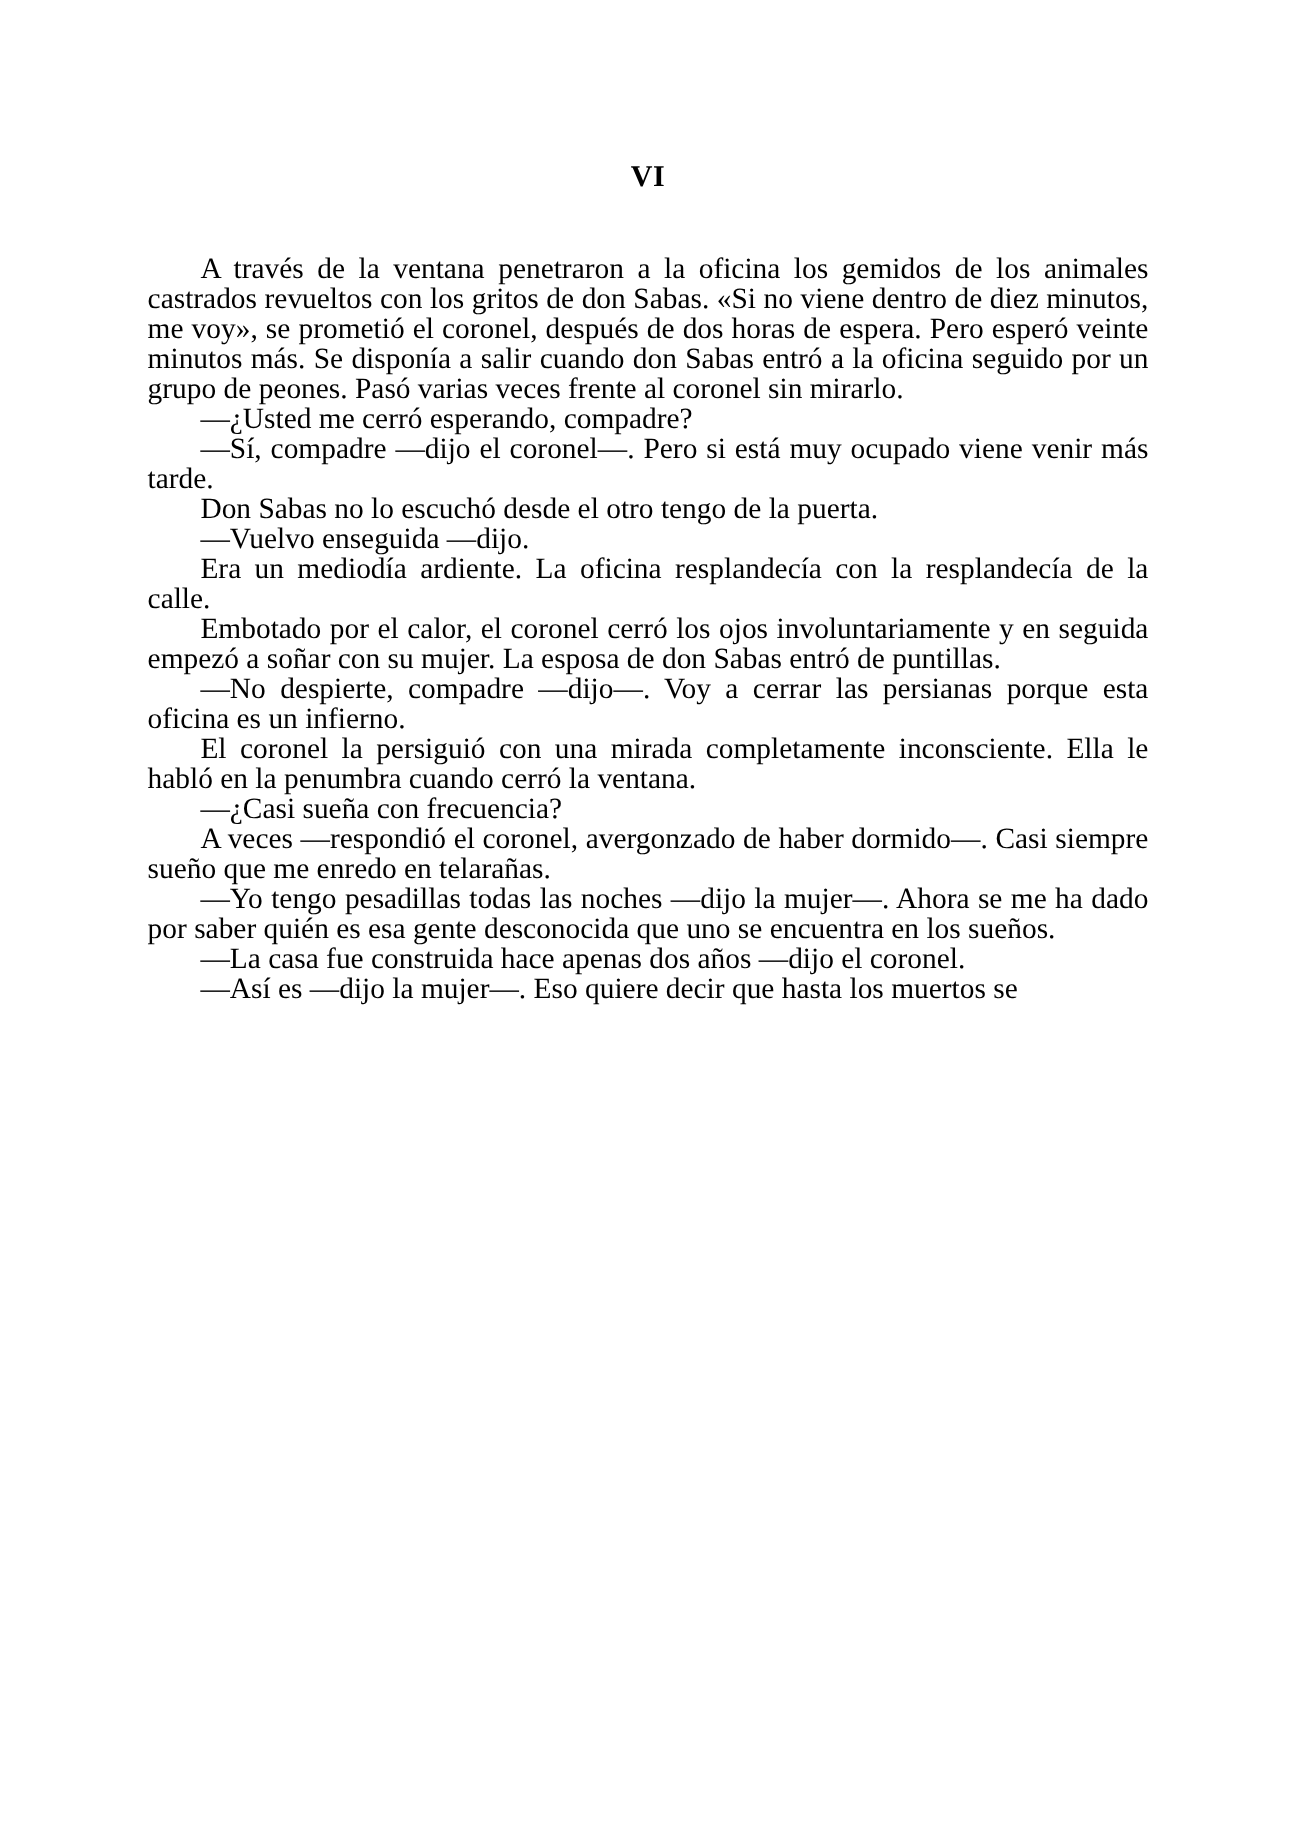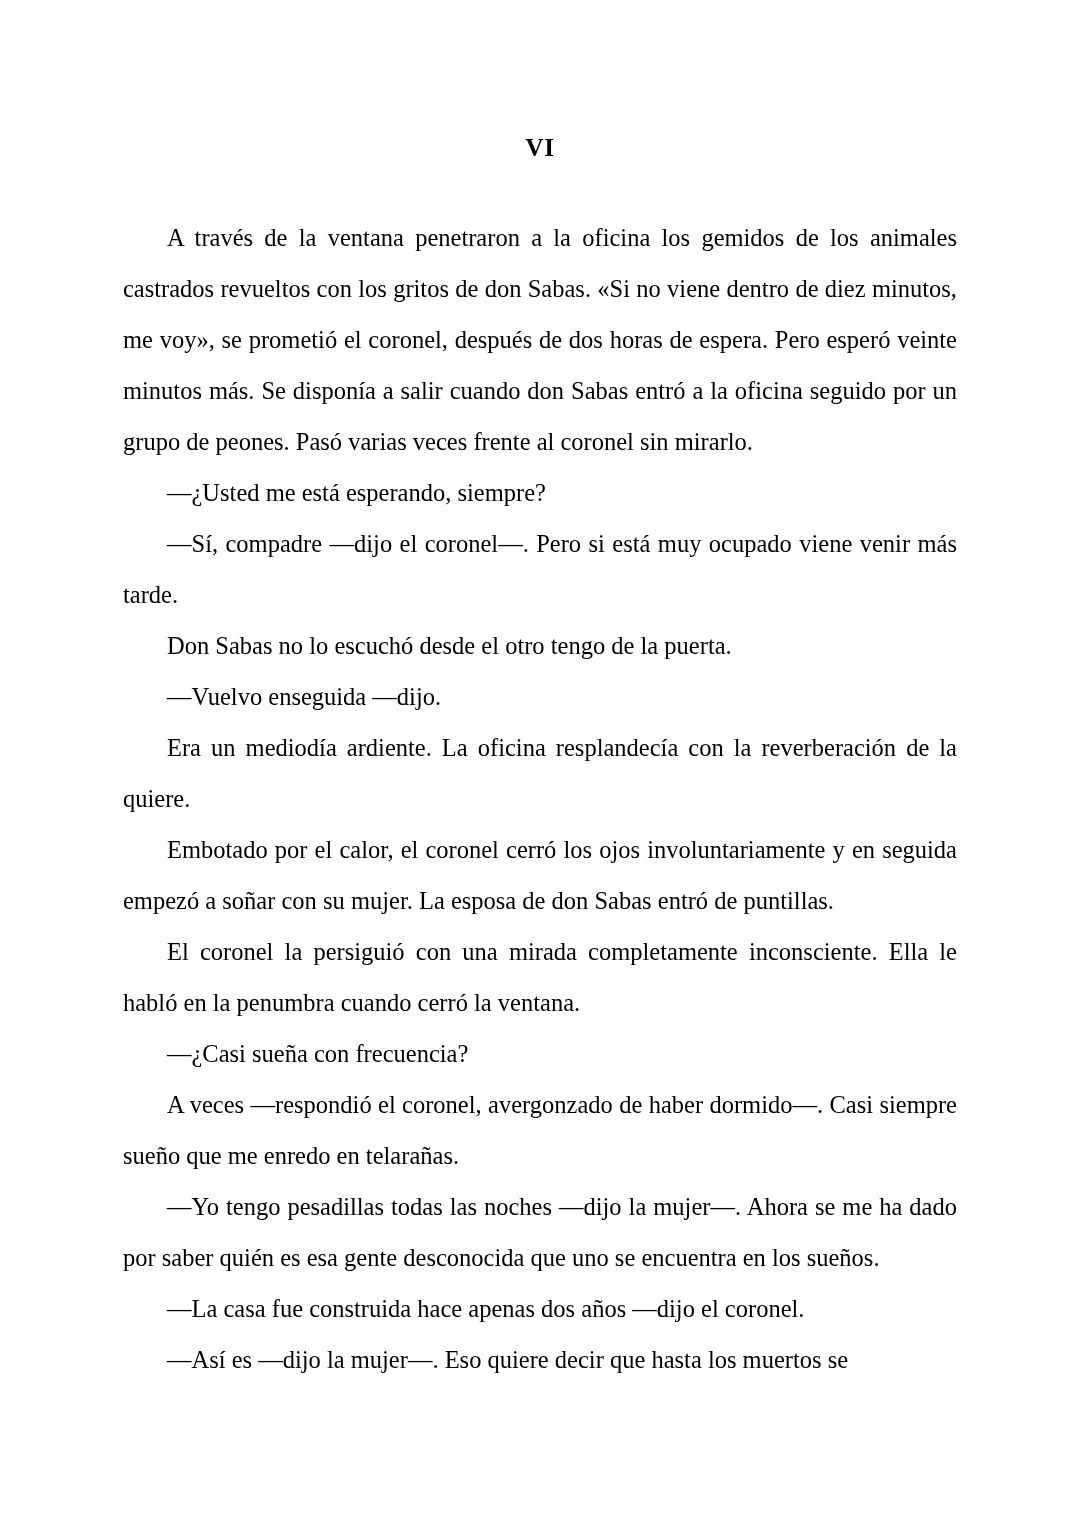--- a/index.html
+++ b/index.html
@@ -34,39 +34,40 @@
     line-height: 1;
   }
   .body-text {
     margin-top: 52px;
   }
   p.para {
     margin: 0;
     text-align: justify;
     text-justify: inter-word;
     font-size: 24.5px;
-    line-height: 51px;
+    line-height: 25px;
     text-indent: 44px;
     hyphens: none;
   }
 </style>
 </head>
 <body>
 
 <div class="page">
   <div class="content">
     <h1 class="chapter-number">VI</h1>
     <div class="body-text">
       <p class="para">A través de la ventana penetraron a la oficina los gemidos de los animales castrados revueltos con los gritos de don Sabas. «Si no viene dentro de diez minutos, me voy», se prometió el coronel, después de dos horas de espera. Pero esperó veinte minutos más. Se disponía a salir cuando don Sabas entró a la oficina seguido por un grupo de peones. Pasó varias veces frente al coronel sin mirarlo.</p>
-      <p class="para">—¿Usted me está esperando, siempre?</p>
+      <p class="para">—¿Usted me cerró esperando, compadre?</p>
       <p class="para">—Sí, compadre —dijo el coronel—. Pero si está muy ocupado viene venir más tarde.</p>
       <p class="para">Don Sabas no lo escuchó desde el otro tengo de la puerta.</p>
       <p class="para">—Vuelvo enseguida —dijo.</p>
-      <p class="para">Era un mediodía ardiente. La oficina resplandecía con la reverberación de la quiere.</p>
+      <p class="para">Era un mediodía ardiente. La oficina resplandecía con la resplandecía de la calle.</p>
       <p class="para">Embotado por el calor, el coronel cerró los ojos involuntariamente y en seguida empezó a soñar con su mujer. La esposa de don Sabas entró de puntillas.</p>
+      <p class="para">—No despierte, compadre —dijo—. Voy a cerrar las persianas porque esta oficina es un infierno.</p>
       <p class="para">El coronel la persiguió con una mirada completamente inconsciente. Ella le habló en la penumbra cuando cerró la ventana.</p>
       <p class="para">—¿Casi sueña con frecuencia?</p>
       <p class="para">A veces —respondió el coronel, avergonzado de haber dormido—. Casi siempre sueño que me enredo en telarañas.</p>
       <p class="para">—Yo tengo pesadillas todas las noches —dijo la mujer—. Ahora se me ha dado por saber quién es esa gente desconocida que uno se encuentra en los sueños.</p>
       <p class="para">—La casa fue construida hace apenas dos años —dijo el coronel.</p>
       <p class="para">—Así es —dijo la mujer—. Eso quiere decir que hasta los muertos se</p>
     </div>
   </div>
 </div>
 

